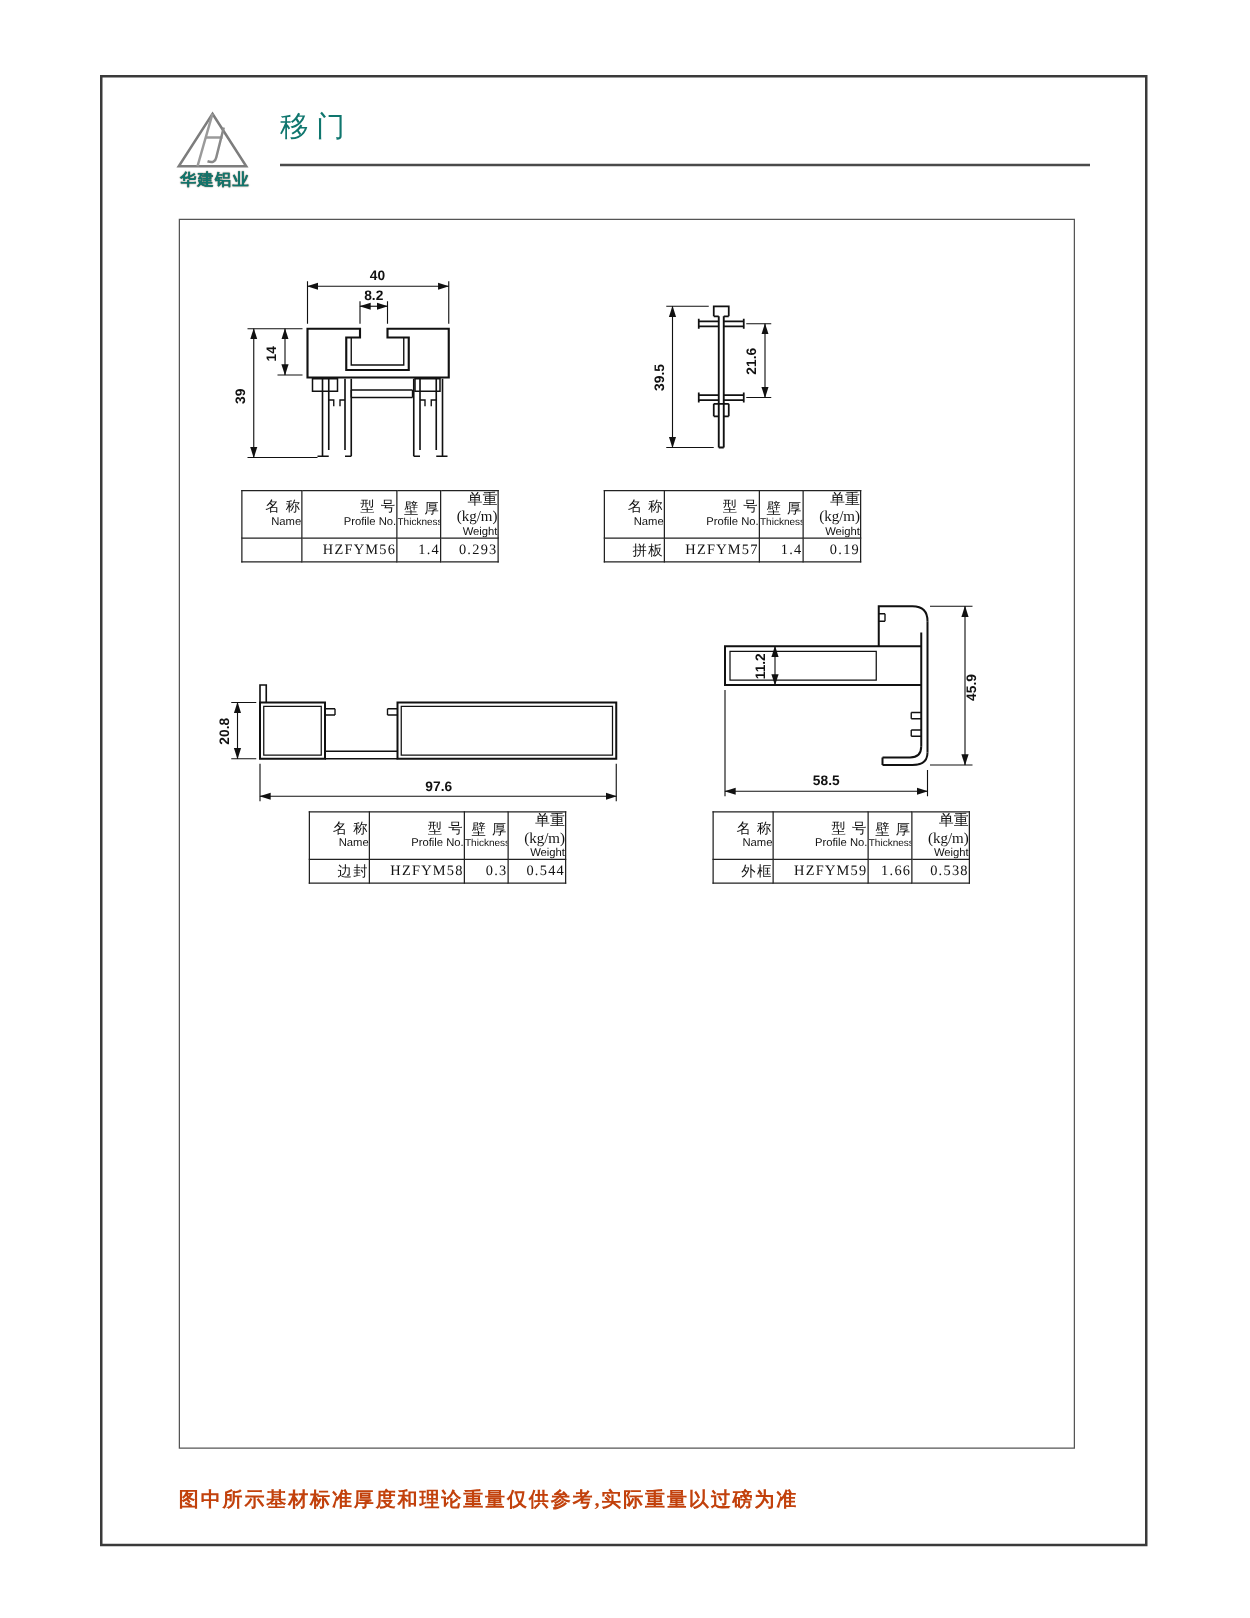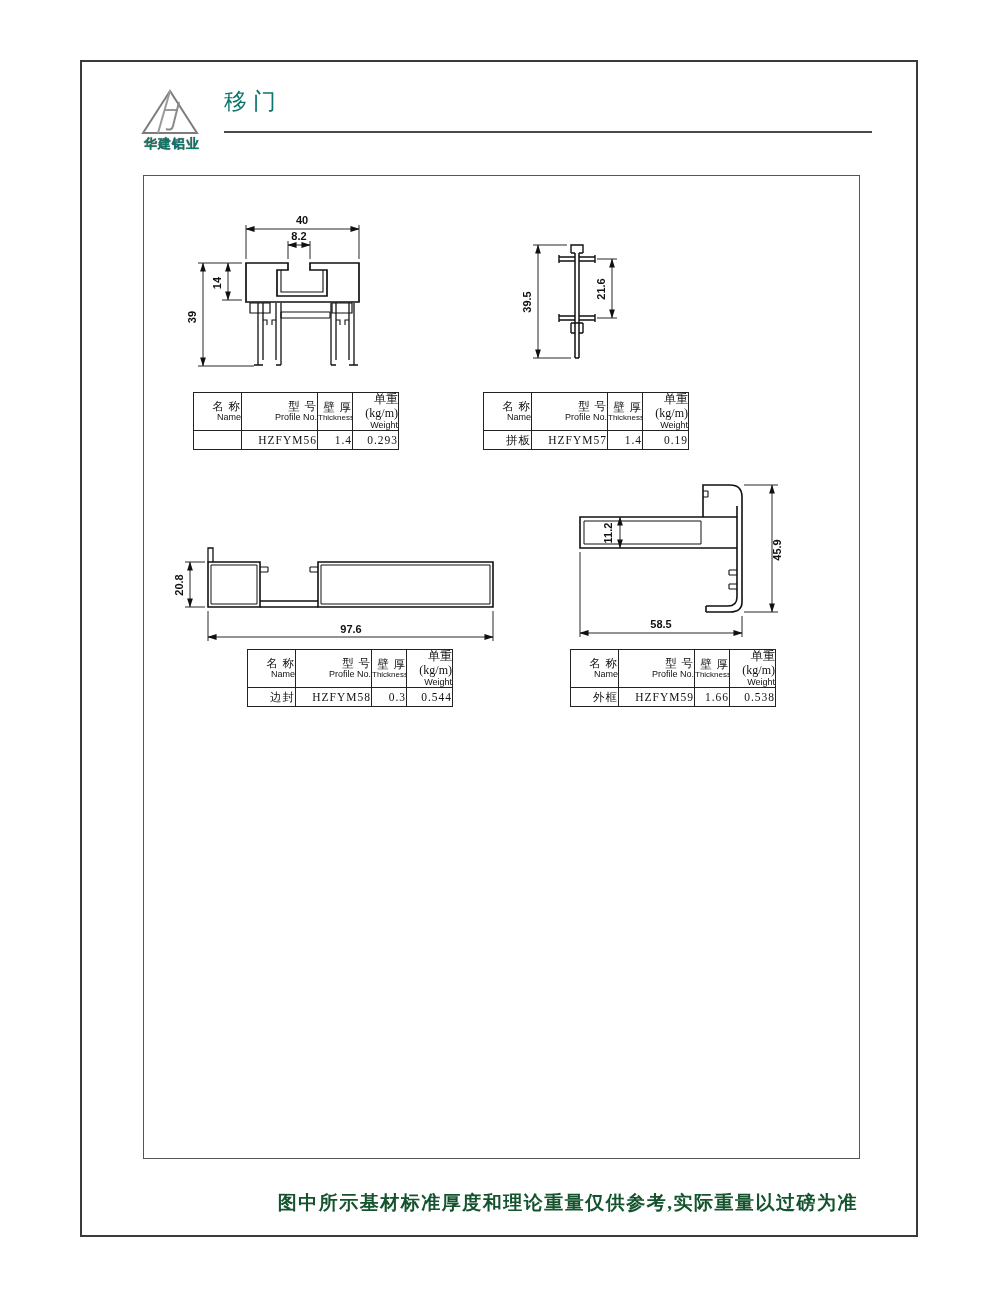--- a/index.html
+++ b/index.html
@@ -24,22 +24,22 @@
   .spec td{border:1.2px solid #222;text-align:right;vertical-align:middle;padding:0;overflow:hidden;}
   .spec .hdr td{height:26px;}
   .spec .cn{font-size:11.5px;line-height:1.15;letter-spacing:1px;color:#111;
         font-family:"Liberation Serif",serif;}
   .spec .hdr td:nth-child(4) .cn{font-size:12px;letter-spacing:0;}
   .spec .en{font-size:9px;line-height:1.05;color:#111;}
   .spec .hdr td:nth-child(3) .en{font-size:8px;}
   .spec .val td{height:18px;font-size:11.5px;letter-spacing:1px;color:#111;
         font-family:Liberation Serif, serif;}
   .spec .val td:first-child{font-family:"Liberation Serif",serif;}
-  .footer-note{position:absolute;left:143px;top:1190px;width:715px;text-align:right;
-        font-size:19px;font-weight:bold;color:#14532d;letter-spacing:1.5px;
+  .footer-note{position:absolute;left:143px;top:1190px;width:715px;text-align:left;
+        font-size:16px;font-weight:bold;color:#c2410c;letter-spacing:1.5px;
         font-family:"Liberation Serif",serif;}
 </style>
 </head>
 <body>
 
 <div class="page">
 
   <div class="outer-border"></div>
 
   <svg class="logo-mark" width="64" height="48" viewBox="0 0 64 48">

